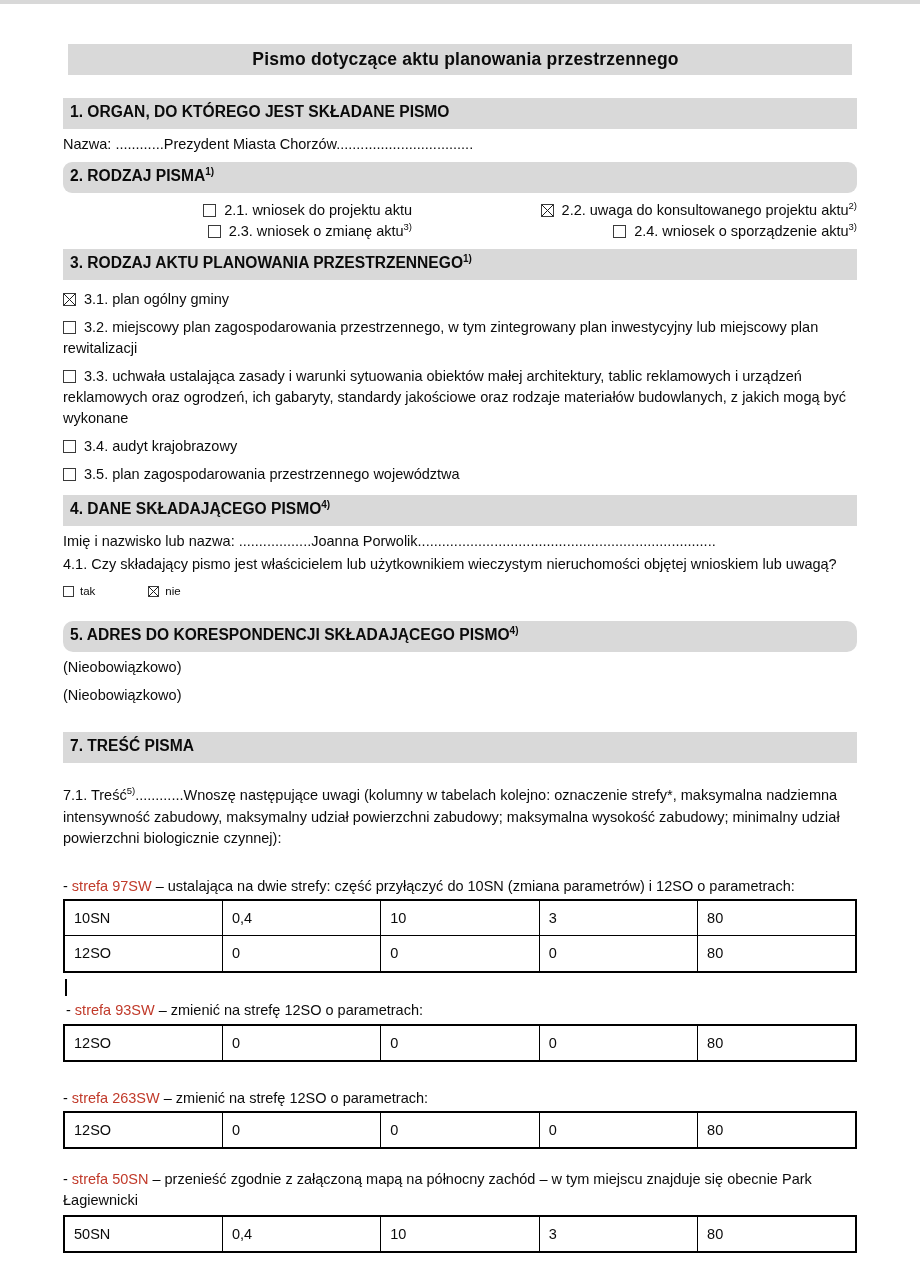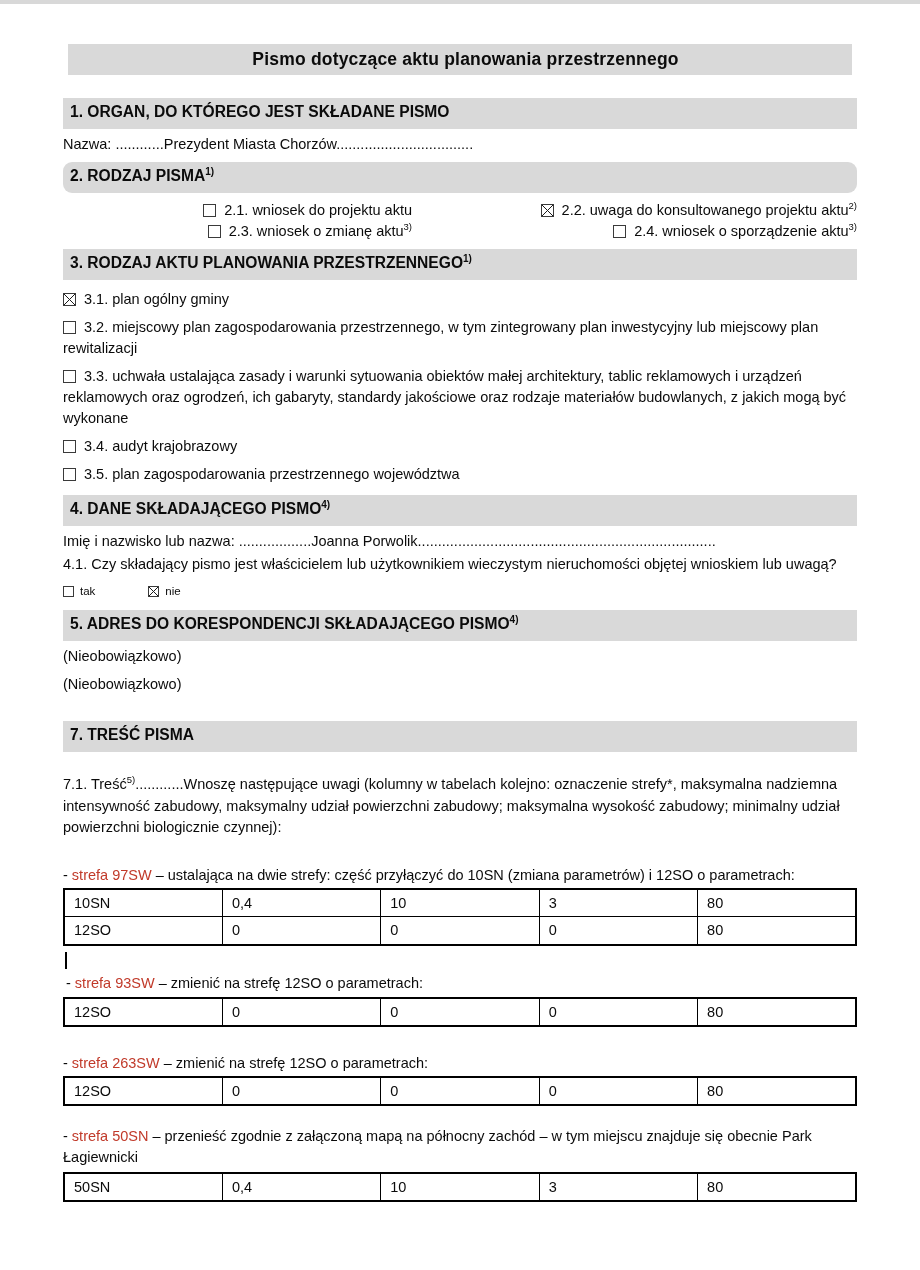--- a/index.html
+++ b/index.html
@@ -42,32 +42,32 @@
   .cb-par { margin:7px 0; line-height:21px; }
   .mt9 { margin-top:9px; }
 
   .opt-row { display:flex; gap:53px; align-items:center; margin:10px 0 10px; font-size:11.5px; }
   .opt { display:flex; align-items:center; }
 
   .s1 { margin-top:23px; }
   .s2 { margin-top:0;border-radius:9px; }
   .s3 { margin-top:10px; }
   .s4 { margin-top:10px; }
-  .s5 { margin-top:13px; }
+  .s5 { margin-top:24px;border-radius:10px; }
   .s6 { margin-top:47px; }
   .s7 { margin-top:26px; }
 
   .tresc { margin:22px 0 0; line-height:21.5px; }
   .remark { margin:26px 0 2px; line-height:21px; }
   .remark.tight { margin:3px 0 3px; }
   .remark.r4 { margin:20px 0 4px; }
   .zone { color:var(--accent); }
 
   table.ztab { width:100%; border-collapse:collapse; table-layout:fixed; border:2px solid #000; }
-  table.ztab td { border:1.6px solid #000; padding:3px 9px; height:28px; font-size:14.5px; }
+  table.ztab td { border:1.6px solid #000; padding:3px 9px; height:36px; font-size:14.5px; }
 
   .caret-line { margin:6px 0 0 2px; height:18px; }
   .caret { display:inline-block; width:1.6px; height:17px; background:#000; }
 </style>
 </head>
 <body>
 
 <div class="top-strip"></div>
 
 <div class="page">

